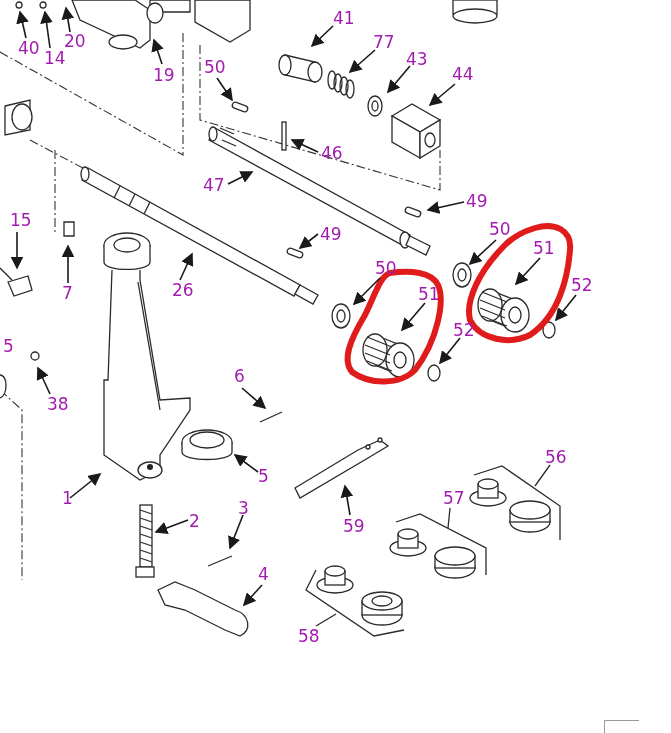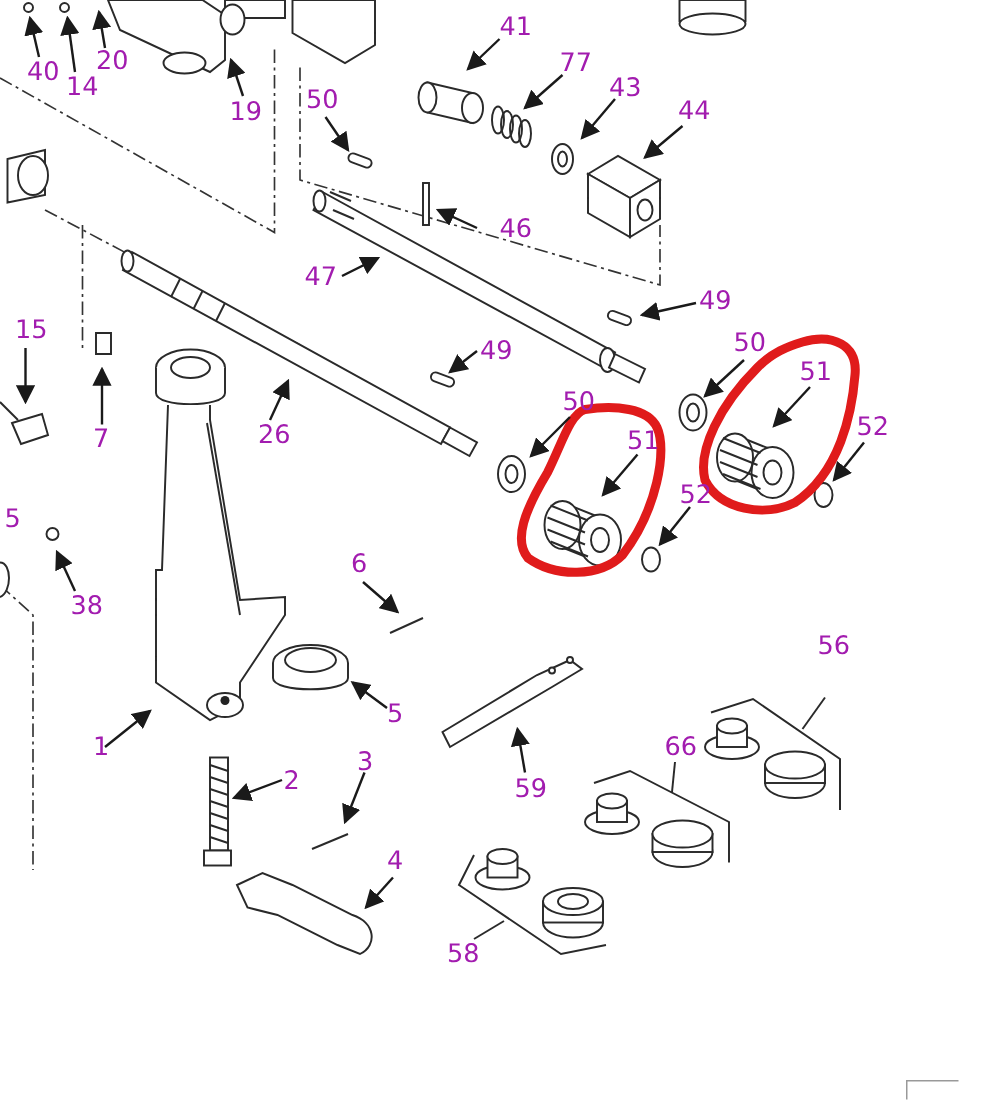--- a/index.html
+++ b/index.html
@@ -217,40 +217,40 @@
 
 <span class="lbl" style="left:18px;top:40px">40</span>
 <span class="lbl" style="left:44px;top:50px">14</span>
 <span class="lbl" style="left:64px;top:33px">20</span>
 <span class="lbl" style="left:153px;top:67px">19</span>
 <span class="lbl" style="left:333px;top:10px">41</span>
 <span class="lbl" style="left:373px;top:34px">77</span>
 <span class="lbl" style="left:406px;top:51px">43</span>
 <span class="lbl" style="left:452px;top:66px">44</span>
 <span class="lbl" style="left:204px;top:59px">50</span>
-<span class="lbl" style="left:333px;top:145px">46</span>
+<span class="lbl" style="left:321px;top:145px">46</span>
 <span class="lbl" style="left:203px;top:177px">47</span>
 <span class="lbl" style="left:466px;top:193px">49</span>
 <span class="lbl" style="left:320px;top:226px">49</span>
 <span class="lbl" style="left:489px;top:221px">50</span>
 <span class="lbl" style="left:375px;top:260px">50</span>
 <span class="lbl" style="left:533px;top:240px">51</span>
 <span class="lbl" style="left:418px;top:286px">51</span>
 <span class="lbl" style="left:571px;top:277px">52</span>
 <span class="lbl" style="left:453px;top:322px">52</span>
 <span class="lbl" style="left:172px;top:282px">26</span>
 <span class="lbl" style="left:10px;top:212px">15</span>
 <span class="lbl" style="left:62px;top:285px">7</span>
 <span class="lbl" style="left:3px;top:338px">5</span>
 <span class="lbl" style="left:47px;top:396px">38</span>
 <span class="lbl" style="left:234px;top:368px">6</span>
 <span class="lbl" style="left:258px;top:468px">5</span>
 <span class="lbl" style="left:62px;top:490px">1</span>
 <span class="lbl" style="left:189px;top:513px">2</span>
 <span class="lbl" style="left:238px;top:500px">3</span>
 <span class="lbl" style="left:258px;top:566px">4</span>
-<span class="lbl" style="left:545px;top:423px">56</span>
-<span class="lbl" style="left:443px;top:490px">66</span>
+<span class="lbl" style="left:545px;top:449px">56</span>
+<span class="lbl" style="left:443px;top:490px">57</span>
 <span class="lbl" style="left:343px;top:518px">59</span>
 <span class="lbl" style="left:298px;top:628px">58</span>
 
 <div class="corner"></div>
 </div>
 
 </body></html>

